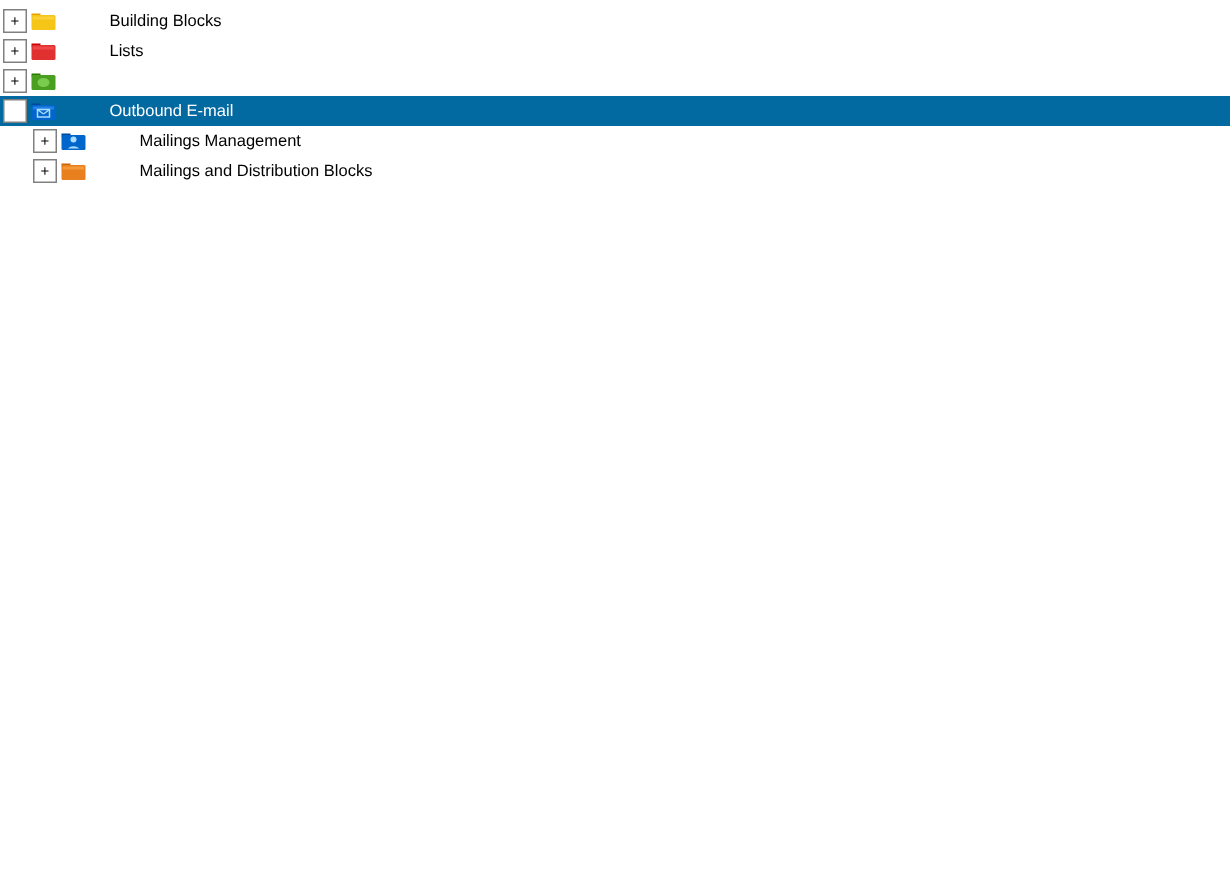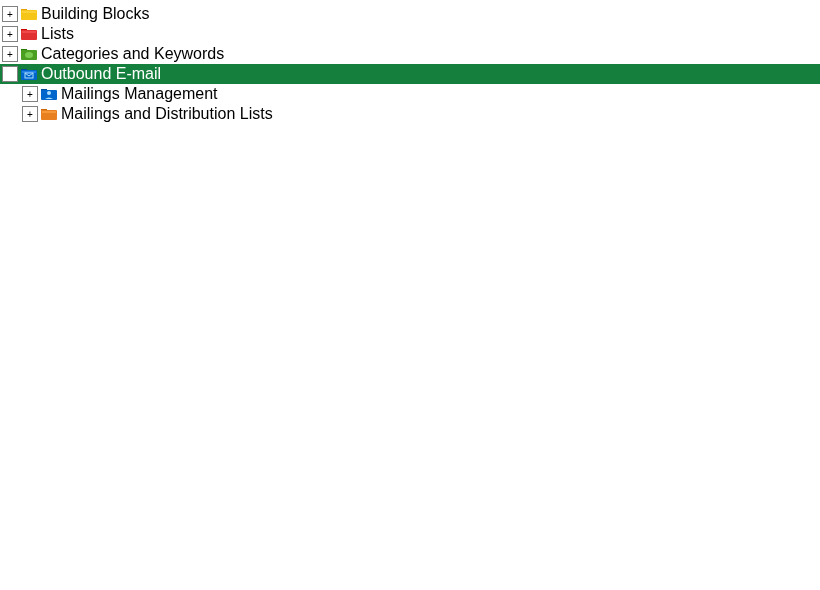--- a/index.html
+++ b/index.html
@@ -25,21 +25,21 @@
 
     .tree-item {
       display: flex;
       align-items: center;
       height: 20px;
       white-space: nowrap;
       cursor: default;
     }
 
     .tree-item.selected {
-      background: #15803d;
+      background: #0369a1;
       color: #ffffff;
     }
 
     .tree-item.selected .item-label {
       color: #ffffff;
     }
 
     .toggle-btn {
       display: inline-flex;
       align-items: center;
@@ -59,21 +59,22 @@
       height: 18px;
       flex-shrink: 0;
       margin-right: 3px;
       display: inline-flex;
       align-items: center;
       justify-content: center;
     }
 
     .item-label {
       color: #000000;
-      font-size: 16px;
+      font-size: 11px;
+      margin-left: 32px;
     }
 
     
     .level-0 { padding-left: 2px; }
     .level-1 { padding-left: 22px; }
 
     
   </style>
 </head>
 <body>
@@ -103,21 +104,20 @@
     </div>
     <div class="tree-item level-0">
       <span class="toggle-btn">+</span>
       <span class="icon">
         <svg width="18" height="16" viewBox="0 0 18 16">
           <rect x="1" y="3" width="6" height="2" fill="#2a7a00"></rect>
           <rect x="1" y="4" width="16" height="10" fill="#4a9e20" rx="1"></rect>
           <ellipse cx="9" cy="9" rx="4" ry="3" fill="#7acc50"></ellipse>
         </svg>
       </span>
-      <span class="item-label">Categories and Keywords</span>
     </div>
     <div class="tree-item level-0 selected">
       <span class="toggle-btn">-</span>
       <span class="icon">
         <svg width="18" height="16" viewBox="0 0 18 16">
           <rect x="1" y="3" width="6" height="2" fill="#004a99"></rect>
           <rect x="1" y="4" width="16" height="10" fill="#0066cc" rx="1"></rect>
           <rect x="2" y="5" width="14" height="2" fill="#4499ff" opacity="0.5"></rect>
           <rect x="5" y="7" width="8" height="5" fill="none" stroke="#aaddff" stroke-width="1"></rect>
           <line x1="5" y1="7" x2="9" y2="10" stroke="#aaddff" stroke-width="1"></line>
@@ -140,15 +140,15 @@
     </div>
     <div class="tree-item level-1">
       <span class="toggle-btn">+</span>
       <span class="icon">
         <svg width="18" height="16" viewBox="0 0 18 16">
           <rect x="1" y="3" width="6" height="2" fill="#cc6600"></rect>
           <rect x="1" y="4" width="16" height="10" fill="#e88020" rx="1"></rect>
           <rect x="2" y="5" width="14" height="2" fill="#ffb050" opacity="0.5"></rect>
         </svg>
       </span>
-      <span class="item-label">Mailings and Distribution Lists</span>
+      <span class="item-label">Mailings and Distribution Blocks</span>
     </div>
   </div>
 
 </body></html>

